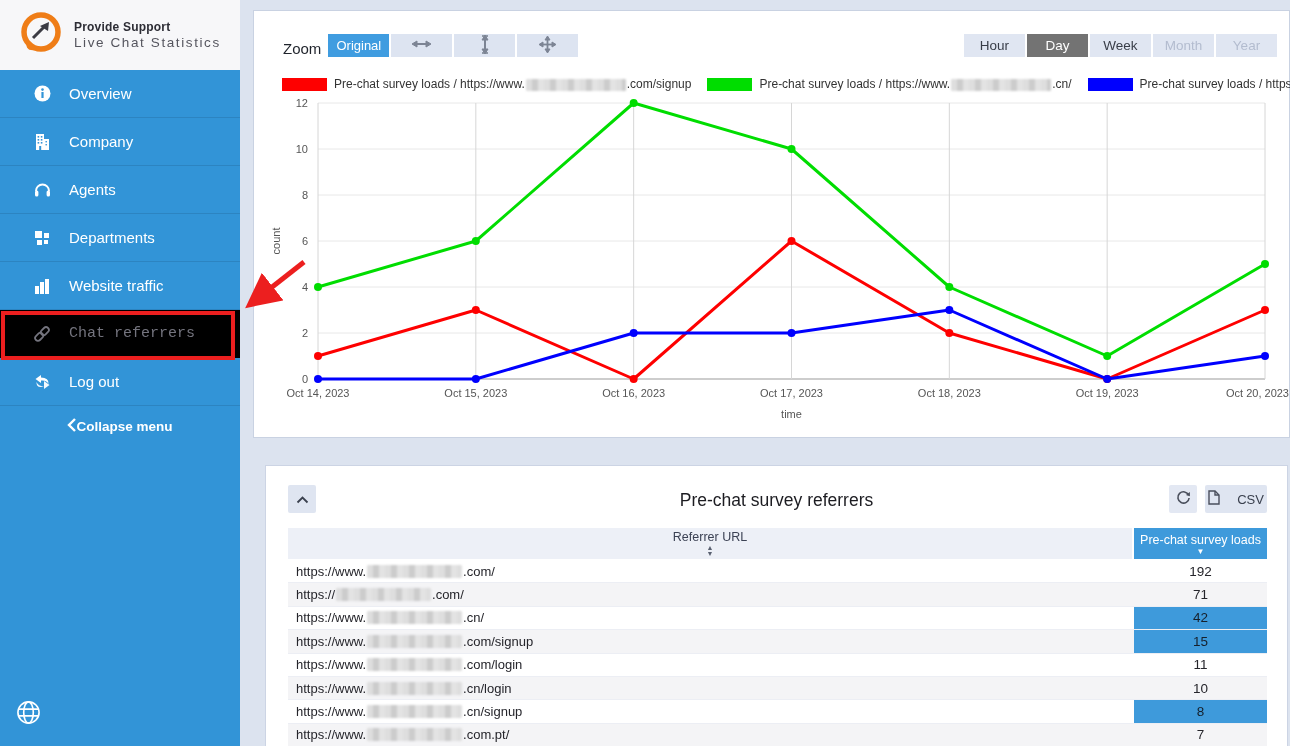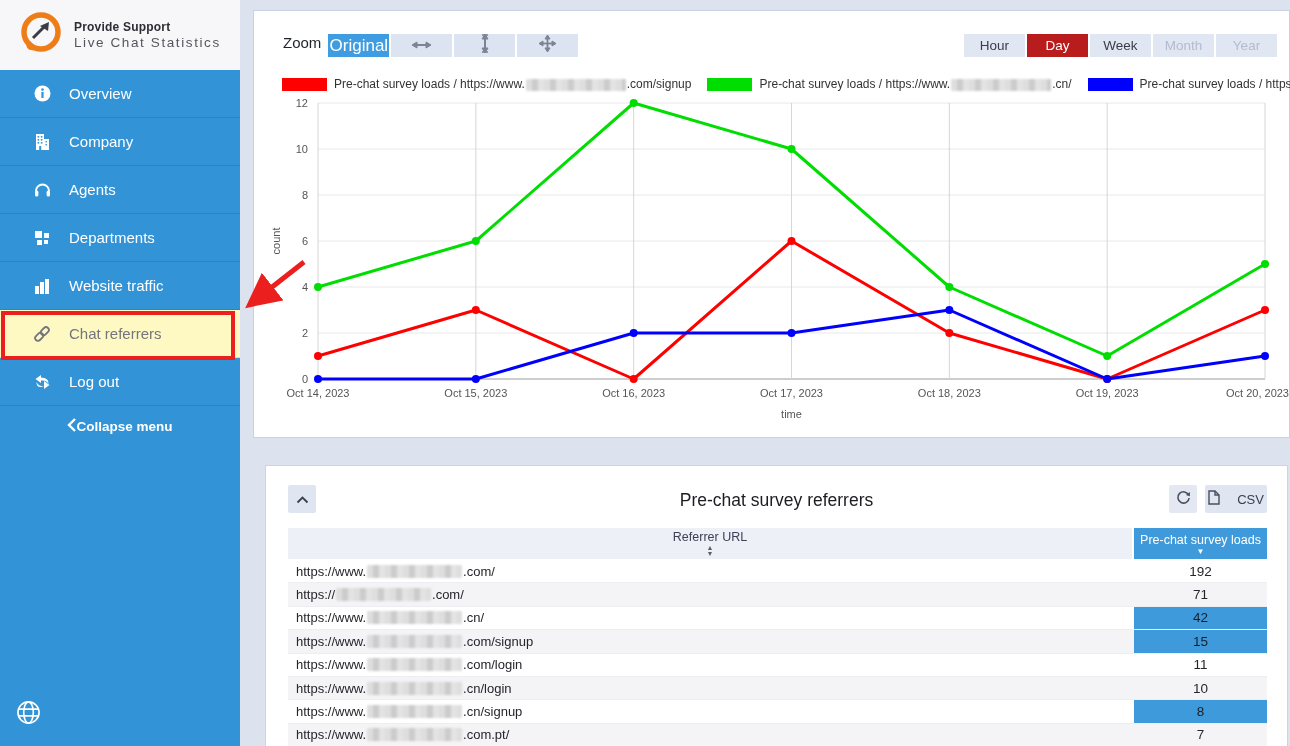--- a/index.html
+++ b/index.html
@@ -9,42 +9,42 @@
     background:#dce3ef;
     font-family:"Liberation Sans", sans-serif;
   }
   
   .sidebar { position:absolute; left:0; top:0; width:240px; height:746px; background:#3294d7; z-index:2; }
   .logo-area { height:70px; background:#f7f7f9; display:flex; align-items:center; padding-left:18px; gap:10px; }
   .logo-title { font-size:12px; font-weight:bold; color:#2d2d35; letter-spacing:.2px; }
   .logo-sub { font-size:13.5px; color:#55555e; letter-spacing:1.6px; margin-top:1px; }
   .nav-item { height:48px; display:flex; align-items:center; padding-left:32px; gap:17px;
     color:#fff; font-size:15px; border-bottom:1px solid rgba(0,0,0,.10); cursor:pointer; }
-  .nav-item.active { background:#fef9c3; color:#74747e; }
+  .nav-item.active { background:#000000; color:#74747e;font-family:Liberation Mono, monospace; }
   .nav-icon { width:20px; display:flex; justify-content:center; align-items:center; }
   .nav-icon svg { display:block; }
   .collapse-row { height:40px; display:flex; align-items:center; justify-content:center; 
     color:#fff; font-size:13.5px; font-weight:bold; cursor:pointer; }
   .globe { position:absolute; left:16px; bottom:17px; }
   
   .anno-box { position:absolute; left:1px; top:311px; width:234px; height:49px;
     border:4px solid #ec1f1f; z-index:10; pointer-events:none; }
   .anno-arrow { position:absolute; left:240px; top:250px; z-index:10; pointer-events:none; }
   
   .chart-panel { position:absolute; left:253px; top:10px; width:1037px; height:428px;
     background:#fff; border:1px solid #c9d2e2; }
-  .zoom-row { position:absolute; left:29px; top:23px; display:flex; align-items:flex-start; }
+  .zoom-row { position:absolute; left:29px; top:23px; display:flex; align-items:flex-end; }
   .zoom-label { font-size:15px; color:#1f232b; margin-right:7px; }
   .zbtn { width:61px; height:23px; margin-right:2px; background:#dde4f1; display:flex;
-    align-items:center; justify-content:center; font-size:17px; color:#4a4f5c; cursor:pointer; }
+    align-items:center; justify-content:center; font-size:13px; color:#4a4f5c; cursor:pointer; }
   .zbtn.active { background:#3f9ce0; color:#fff; }
   .tabs-row { position:absolute; right:12px; top:23px; display:flex; }
   .ptab { width:61px; height:23px; margin-left:2px; background:#e0e6f2; display:flex;
     align-items:center; justify-content:center; font-size:13.5px; color:#383d48; cursor:pointer; }
-  .ptab.active { background:#b91c1c; color:#fff; }
+  .ptab.active { background:#737373; color:#fff; }
   .ptab.disabled { color:#b3bccf; cursor:default; }
   .legend-row { position:absolute; left:28px; top:66px; display:flex; gap:16px; align-items:center; }
   .legend-item { display:flex; align-items:center; gap:7px; font-size:12px; color:#333; cursor:pointer; }
   .legend-swatch { width:45px; height:13px; display:inline-block; }
   .legend-text { white-space:nowrap; }
   .chart-svg-wrap { position:absolute; left:0; top:86px; }
   .chart-svg text.tick { font-family:"Liberation Sans",sans-serif; font-size:11px; fill:#555; }
   
   .redact { display:inline-block; width:95px; height:13px; margin:0 1px; vertical-align:text-bottom;
     border-radius:1px; filter:blur(1.3px);

